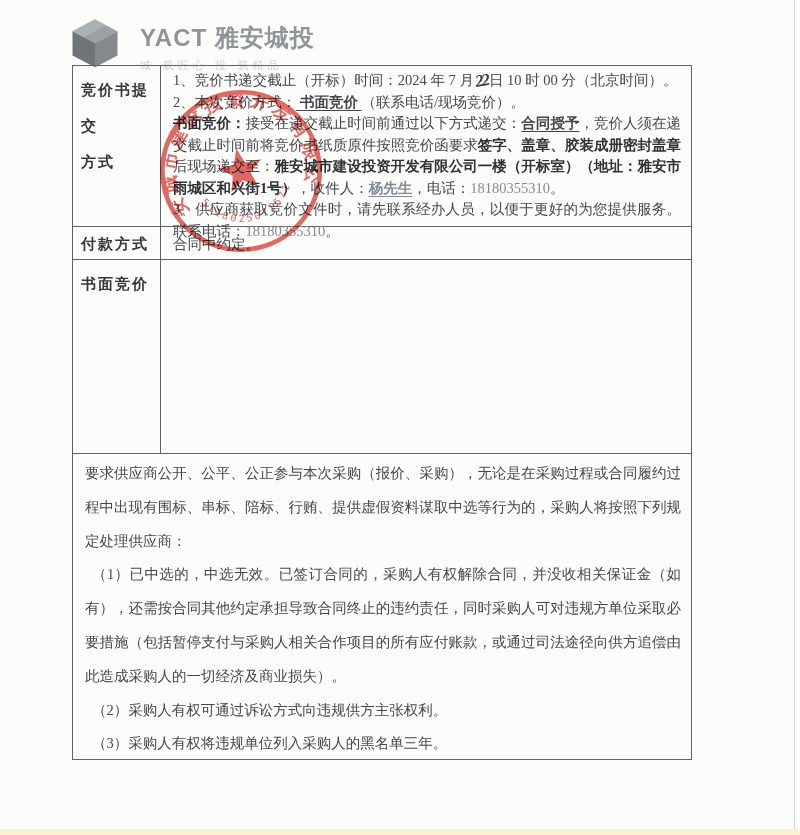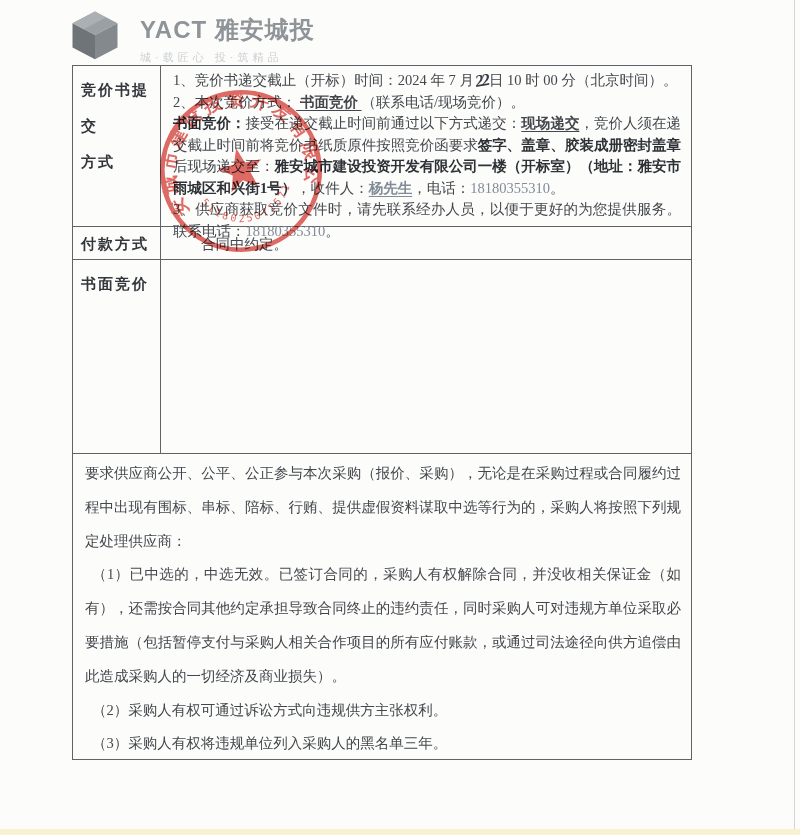--- a/index.html
+++ b/index.html
@@ -4,21 +4,21 @@
 <style>
   * { margin:0; padding:0; box-sizing:border-box; }
   html,body { background:#ffffff; }
   .page {
     position:relative; width:800px; height:835px;
     background:#fcfcfb; overflow:hidden;
     font-family:"Liberation Serif","DejaVu Serif",serif;
     color:#43474c;
   }
   
-  .logo { position:absolute; left:68px; top:8px; display:flex; align-items:flex-start; }
+  .logo { position:absolute; left:68px; top:16px; display:flex; align-items:flex-start; }
   .cube { width:54px; height:54px; margin-right:18px; }
   .brand {
     font-family:"Liberation Sans","DejaVu Sans",sans-serif;
     font-size:24px; font-weight:bold; color:#8f9498; letter-spacing:1px; margin-top:6px;
   }
   .tagline {
     font-family:"Liberation Sans","DejaVu Sans",sans-serif;
     font-size:11px; color:#ccd0d3; letter-spacing:4px; margin-top:4px;
   }
   
@@ -81,25 +81,25 @@
 
   <div class="doc-table">
       <div class="trow" style="height: 161px;">
         <div class="label-cell vtop">
           <div class="label-line">竞价书提交</div>
           <div class="label-line">方式</div>
         </div>
         <div class="content-cell vtop" style="line-height: 21.5px;">
           <div class="para"><span>1、竞价书递交截止（开标）时间：2024 年 7 月</span><span class="hw">22</span><span>日 10 时 00 分（北京时间）。</span></div>
           <div class="para"><span>2、本次竞价方式：</span><span class="u">  书面竞价  </span><span>（联系电话/现场竞价）。</span></div>
-          <div class="para"><span class="b">书面竞价：</span><span>接受在递交截止时间前通过以下方式递交：</span><span class="u">现场递交</span><span>，竞价人须在递交截止时间前将竞价书纸质原件按照竞价函要求</span><span class="b">签字、盖章、胶装成册密封盖章</span><span>后现场递交至：</span><span class="b">雅安城市建设投资开发有限公司一楼（开标室）（地址：雅安市雨城区和兴街1号）</span><span>，收件人：</span><span class="u lt">杨先生</span><span>，电话：</span><span class="lt">18180355310</span><span>。</span></div>
+          <div class="para"><span class="b">书面竞价：</span><span>接受在递交截止时间前通过以下方式递交：</span><span class="u">合同授予</span><span>，竞价人须在递交截止时间前将竞价书纸质原件按照竞价函要求</span><span class="b">签字、盖章、胶装成册密封盖章</span><span>后现场递交至：</span><span class="b">雅安城市建设投资开发有限公司一楼（开标室）（地址：雅安市雨城区和兴街1号）</span><span>，收件人：</span><span class="u lt">杨先生</span><span>，电话：</span><span class="lt">18180355310</span><span>。</span></div>
           <div class="para"><span>3、供应商获取竞价文件时，请先联系经办人员，以便于更好的为您提供服务。联系电话：</span><span class="lt">18180355310</span><span>。</span></div>
         </div>
       </div>
-      <div class="trow" style="height: 33px; gap: 28px;">
+      <div class="trow" style="height: 33px;">
         <div class="label-cell vcenter">
           <div class="label-line">付款方式</div>
         </div>
         <div class="content-cell vcenter" style="line-height: 24px;">
           <div class="para"><span>合同中约定。</span></div>
         </div>
       </div>
       <div class="trow" style="height: 194px;">
         <div class="label-cell vtop">
           <div class="label-line">书面竞价</div>

